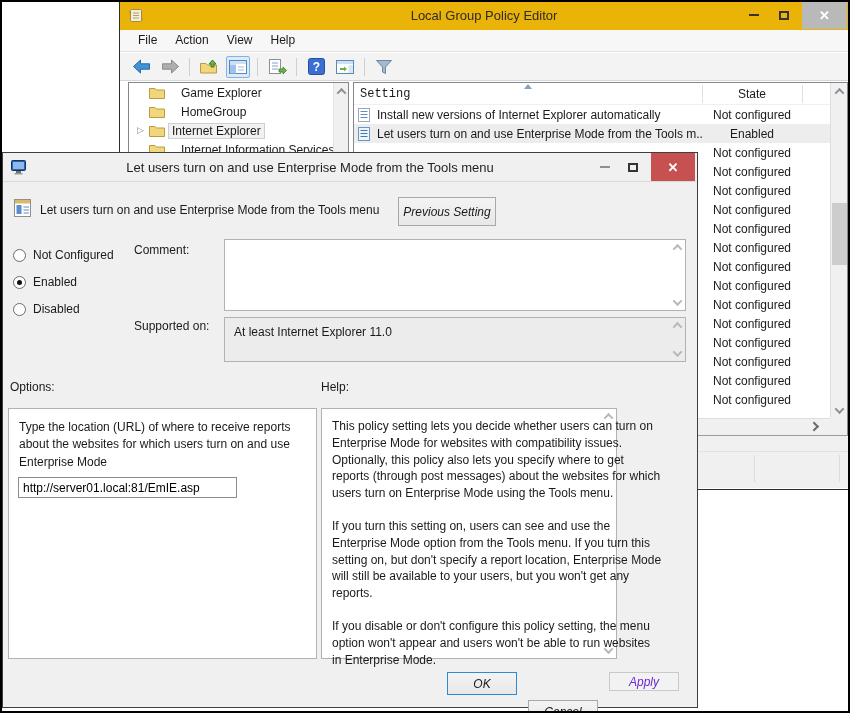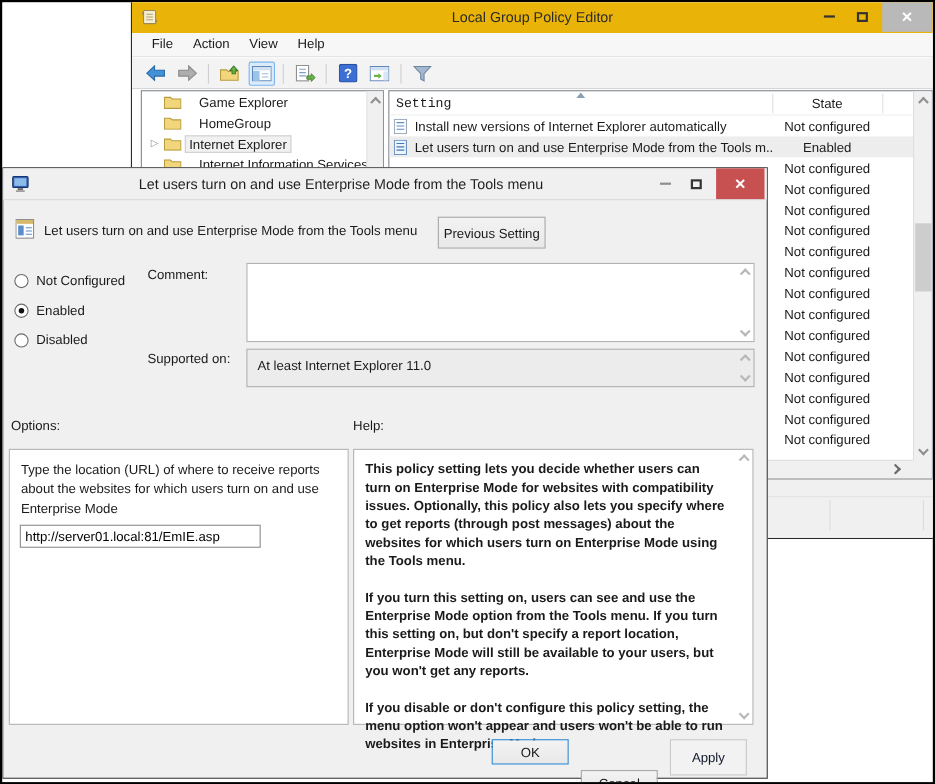--- a/index.html
+++ b/index.html
@@ -79,44 +79,44 @@
                   border-bottom:1px solid #dadada; }
   .dlg-title { position:absolute; left:30px; right:110px; top:7px; text-align:center; font-size:13px; color:#1f1f1f;
                white-space:nowrap; overflow:hidden; }
   .dlg-icon { position:absolute; left:8px; top:7px; }
   .dlg-min { right:84px; width:16px; } .dlg-min .glyph-min { background:#8f8f8f; }
   .dlg-max { right:56px; width:16px; }
   .ctl-close-active { right:2px; width:44px; background:#c75050; color:#fff; font-size:13px; font-weight:bold; }
   .dlg-header-icon { position:absolute; left:11px; top:46px; }
   .dlg-policy-name { position:absolute; left:37px; top:50px; width:352px; font-size:12px; }
   .btn { display:flex; align-items:center; justify-content:center; background:#eeeeee; background:linear-gradient(#f3f3f3,#e8e8e8);
-         border:1px solid #a8a8a8; font-size:12px; color:#1a1a1a; }
+         border:1px solid #a8a8a8; font-size:12px; color:#1a1a1a;font-style:italic; }
   .btn-prev { position:absolute; left:395px; top:44px; width:98px; height:29px; }
   .btn-next { position:absolute; left:502px; top:44px; width:100px; height:29px; }
   .radio-row { position:absolute; left:10px; display:flex; align-items:center; gap:7px; }
   .radio { width:13px; height:13px; border:1px solid #6b6b6b; border-radius:50%; background:#fff; position:relative; flex:0 0 auto; }
   .radio.checked::after { content:""; position:absolute; left:3px; top:3px; width:5px; height:5px; border-radius:50%; background:#111; }
   .lbl { position:absolute; font-size:12px; }
   .txtbox { position:absolute; border:1px solid #b2b2b2; background:#fff; }
   .box-chev-up { position:absolute; right:4px; top:4px; }
   .box-chev-down { position:absolute; right:4px; bottom:4px; }
   .comment-box { left:221px; top:86px; width:462px; height:72px; }
   .comment-area { position:absolute; inset:1px 14px 1px 1px; border:0; resize:none; background:#fff; font-family:"Liberation Sans",sans-serif; }
-  .supported-box { left:221px; top:164px; width:462px; height:35px; background:#ececec; }
+  .supported-box { left:221px; top:164px; width:462px; height:45px; background:#ececec; }
   .supported-text { position:absolute; left:9px; top:7px; }
   .options-box { left:5px; top:255px; width:309px; height:251px; }
   .options-desc { position:absolute; left:10px; top:10px; width:288px; line-height:1.45; }
   .url-input { position:absolute; left:9px; top:68px; width:219px; height:21px; border:1px solid #8c8c8c; padding:0 4px;
                font-family:"Liberation Sans",sans-serif; font-size:12px; background:#fff; }
-  .help-box { left:318px; top:255px; width:364px; height:251px;font-weight:bold; }
+  .help-box { left:318px; top:255px; width:296px; height:251px; }
   .help-text { position:absolute; left:10px; top:9px; width:330px; line-height:1.4; }
   .help-text p { margin-bottom:16px; }
   .btn-ok { position:absolute; left:444px; top:519px; width:70px; height:23px; border:1px solid #2f8ad6; }
   .btn-cancel { position:absolute; left:525px; top:519px; width:70px; height:23px;margin-top:28px; }
-  .btn-apply { position:absolute; left:606px; top:519px; width:70px; height:33px; color:#0f172a;
+  .btn-apply { position:absolute; left:606px; top:519px; width:70px; height:19px; color:#6d28d9;
                border:1px solid #c9c9c9; background:#f2f2f2; }
 </style>
 </head>
 <body>
 
 <div class="canvas">
 
   <section class="gpe">
     <div class="gpe-titlebar">
       <span class="app-icon">

